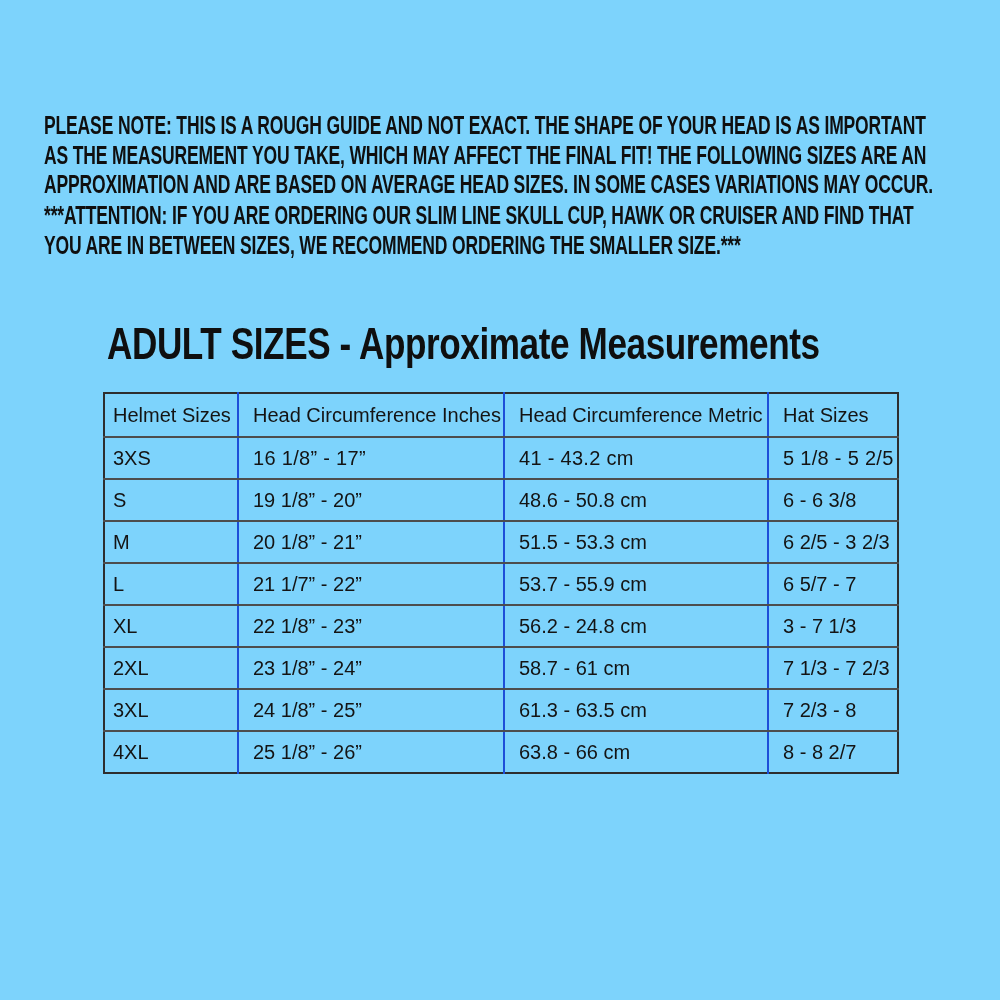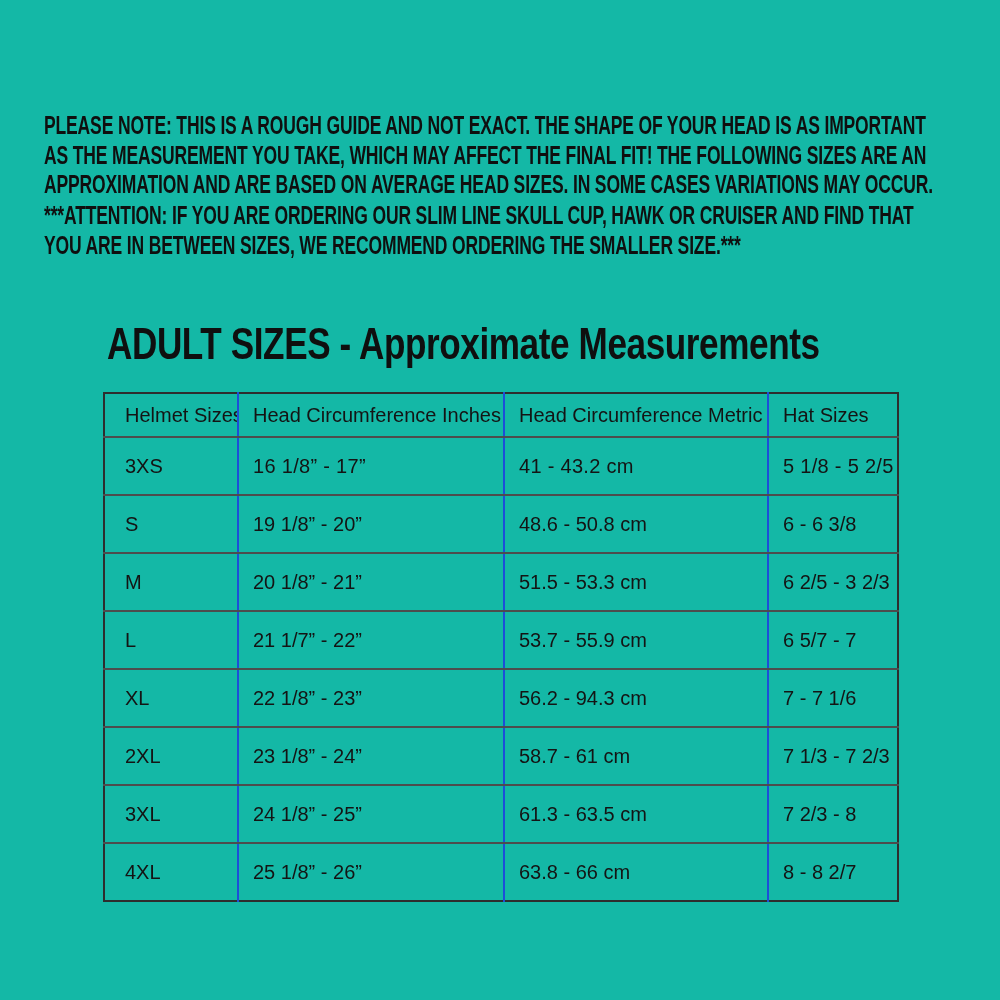--- a/index.html
+++ b/index.html
@@ -11,21 +11,21 @@
     width: 1000px;
     height: 1000px;
     position: relative;
     font-family: "Liberation Sans", sans-serif;
     color: #121212;
     overflow: hidden;
   }
   .page {
     position: absolute;
     inset: 0;
-    background: #14b8a6;
+    background: #7dd3fc;
   }
   
   .note {
     position: absolute;
     left: 44px;
     font-weight: 700;
     font-size: 25px;
     line-height: 29.5px;
     letter-spacing: -0.2px;
     transform: scaleX(0.70);
@@ -71,24 +71,24 @@
     text-align: left;
     vertical-align: middle;
     padding: 0 4px 0 14px;
     color: #141414;
     overflow: hidden;
     white-space: nowrap;
   }
   .size-table th:first-child,
   .size-table td:first-child {
     border-left: none;
-    padding-left: 20px;
+    padding-left: 8px;
   }
   .size-table thead tr { height: 44px; }
-  .size-table tbody tr { height: 58px; }
+  .size-table tbody tr { height: 42px; }
   .size-table tbody tr:last-child td { border-bottom: none; }
   .em {
     font-weight: 700;
     font-size: 21px;
     letter-spacing: 0.3px;
     margin-left: 8px;
   }
 </style>
 </head>
 <body>
@@ -150,22 +150,22 @@
     <tr>
       <td>L</td>
       <td>21 1/7” - 22”</td>
       <td>53.7 - 55.9 cm</td>
       <td>6 5/7 - 7</td>
     </tr>
 
     <tr>
       <td>XL</td>
       <td>22 1/8” - 23”</td>
-      <td>56.2 - 94.3 cm</td>
-      <td>7 - 7 1/6</td>
+      <td>56.2 - 24.8 cm</td>
+      <td>3 - 7 1/3</td>
     </tr>
 
     <tr>
       <td>2XL</td>
       <td>23 1/8” - 24”</td>
       <td>58.7 - 61 cm</td>
       <td>7 1/3 - 7 2/3</td>
     </tr>
 
     <tr>

